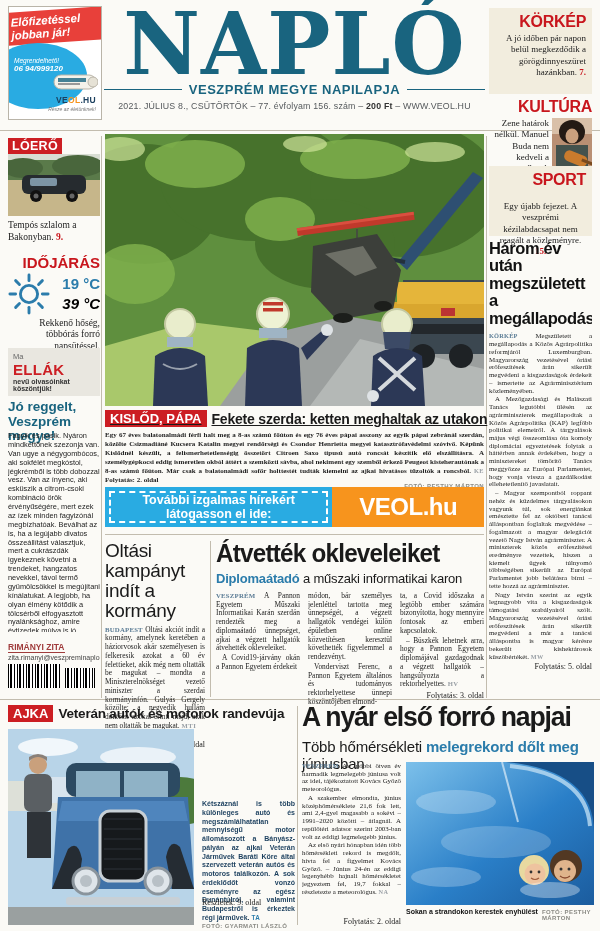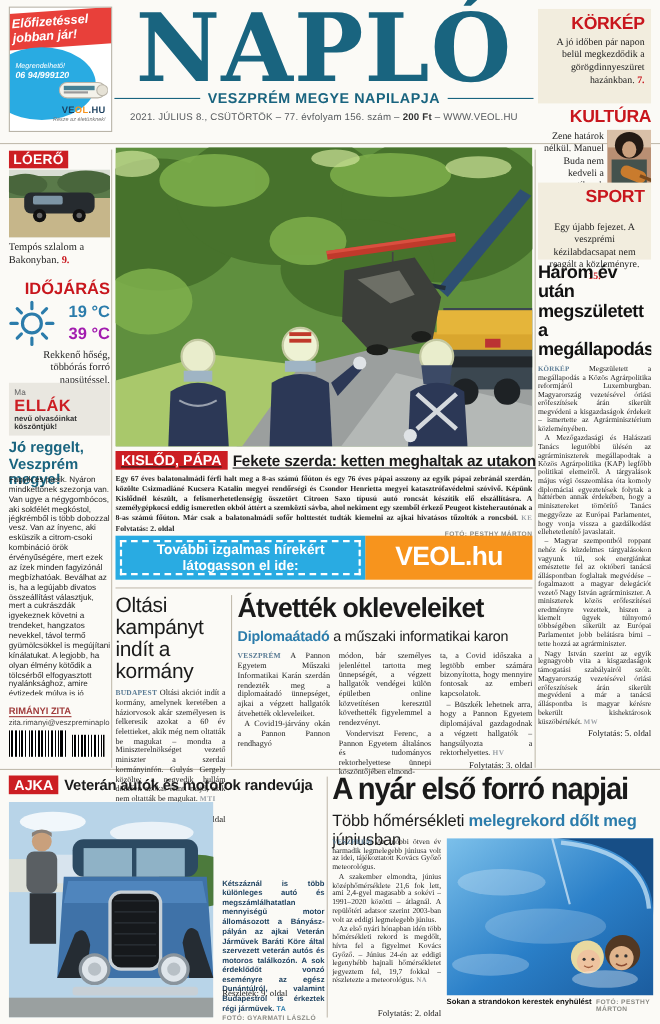--- a/index.html
+++ b/index.html
@@ -46,21 +46,21 @@
   .cont{font-family:"Liberation Serif",serif;font-size:8px;text-align:right;color:#222;margin-top:2px;}
   
   .lrail{position:absolute;left:8px;top:136px;width:92px;height:560px;overflow:hidden;}
   .lr{position:absolute;left:0;width:92px;}
   .red-bar{background:#cc1e23;color:#fff;font-weight:bold;font-size:12.5px;padding:1px 4px;display:inline-block;letter-spacing:.3px;}
   .lr-caption{font-family:"Liberation Serif",serif;font-size:9.5px;line-height:1.25;color:#222;}
   .wx-header{color:#c8161d;font-weight:bold;font-size:15px;text-align:right;}
   .wx-row{display:flex;align-items:center;margin-top:2px;}
   .wx-temps{flex:1;text-align:right;font-weight:bold;font-size:15px;line-height:1.35;}
   .wx-low{color:#2b7cab;text-align:right;}
-  .wx-high{color:#a21caf;}
+  .wx-high{color:#000000;font-style:italic;}
   .wx-desc{font-family:"Liberation Serif",serif;font-size:9.5px;line-height:1.2;text-align:right;color:#222;margin-top:3px;}
   .nameday{background:#e9e7e0;padding:4px 5px;box-sizing:border-box;}
   .nd-label{font-size:7.5px;color:#666;}
   .nd-name{color:#cc1e23;font-weight:bold;font-size:15px;letter-spacing:.3px;}
   .nd-text{font-size:7px;font-weight:bold;color:#333;}
   .morning-title{color:#19647f;font-weight:bold;font-size:13.5px;line-height:1.08;}
   .morning-body{font-size:7.4px;line-height:1.2;color:#222;height:200px;overflow:hidden;text-align:left;}
   .author{color:#a03c3c;font-weight:bold;font-size:8.5px;border-bottom:1px solid #a03c3c;display:inline-block;}
   .email{font-size:7px;color:#444;}
   .barcode{display:flex;gap:5px;align-items:flex-end;}
@@ -345,21 +345,21 @@
     <div class="small-body vacc-body"><span class="lead">BUDAPEST</span><span> Oltási akciót indít a kormány, amelynek keretében a háziorvosok akár személyesen is felkeresik azokat a 60 év felettieket, akik még nem oltatták be magukat – mondta a Miniszterelnökséget vezető miniszter a szerdai kormányinfón. Gulyás Gergely közölte: a negyedik hullám döntően azokat érinti majd, akik nem oltatták be magukat. </span><span class="byline">MTI</span></div>
     <div class="cont">Részletek: 7. oldal</div>
   </div>
 
   <div class="diploma">
     <div class="dip-head">Átvették okleveleiket</div>
     <div class="dip-sub"><span class="acc">Diplomaátadó</span><span> a műszaki informatikai karon</span></div>
     <div class="dip-cols">
       <div class="dip-col small-body">
         <p><span class="lead">VESZPRÉM</span><span> A Pannon Egyetem Műszaki Informatikai Karán szerdán rendezték meg a diplomaátadó ünnepséget, ajkai a végzett hallgatók átvehették okleveleiket.</span></p>
-        <p>A Covid19-járvány okán a Pannon Pannon rendhagyó</p>
+        <p>A Covid19-járvány okán a Pannon Egyetem érdekeit</p>
       </div>
       <div class="dip-col small-body">
         <p>módon, bár személyes jelenléttel tartotta meg ünnepségét, a végzett hallgatók vendégei külön épületben online közvetítésen keresztül követhették figyelemmel a rendezvényt.</p>
         <p>Vonderviszt Ferenc, a Pannon Egyetem általános és tudományos rektorhelyettese ünnepi köszöntőjében elmond-</p>
       </div>
       <div class="dip-col small-body">
         <p>ta, a Covid időszaka a legtöbb ember számára bizonyította, hogy mennyire fontosak az emberi kapcsolatok.</p>
         <p><span>– Büszkék lehetnek arra, hogy a Pannon Egyetem diplomájával gazdagodnak a végzett hallgatók – hangsúlyozta a rektorhelyettes. </span><span class="byline">HV</span></p>
         <div class="cont">Folytatás: 3. oldal</div>
       </div>

